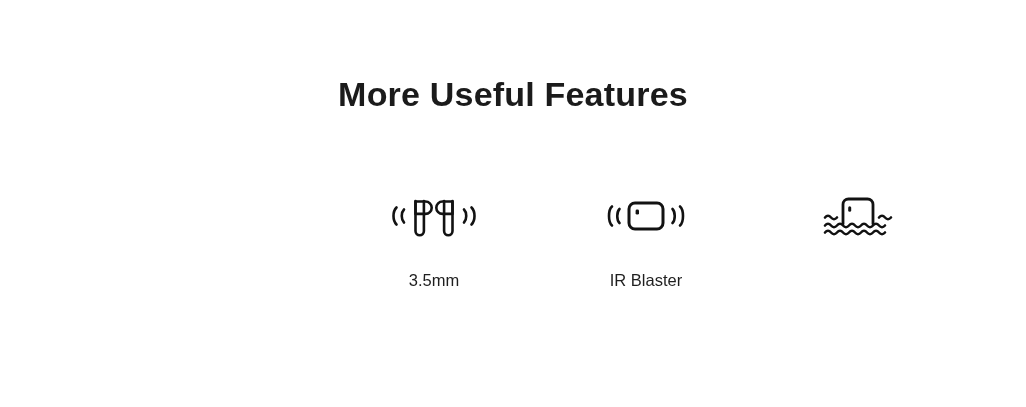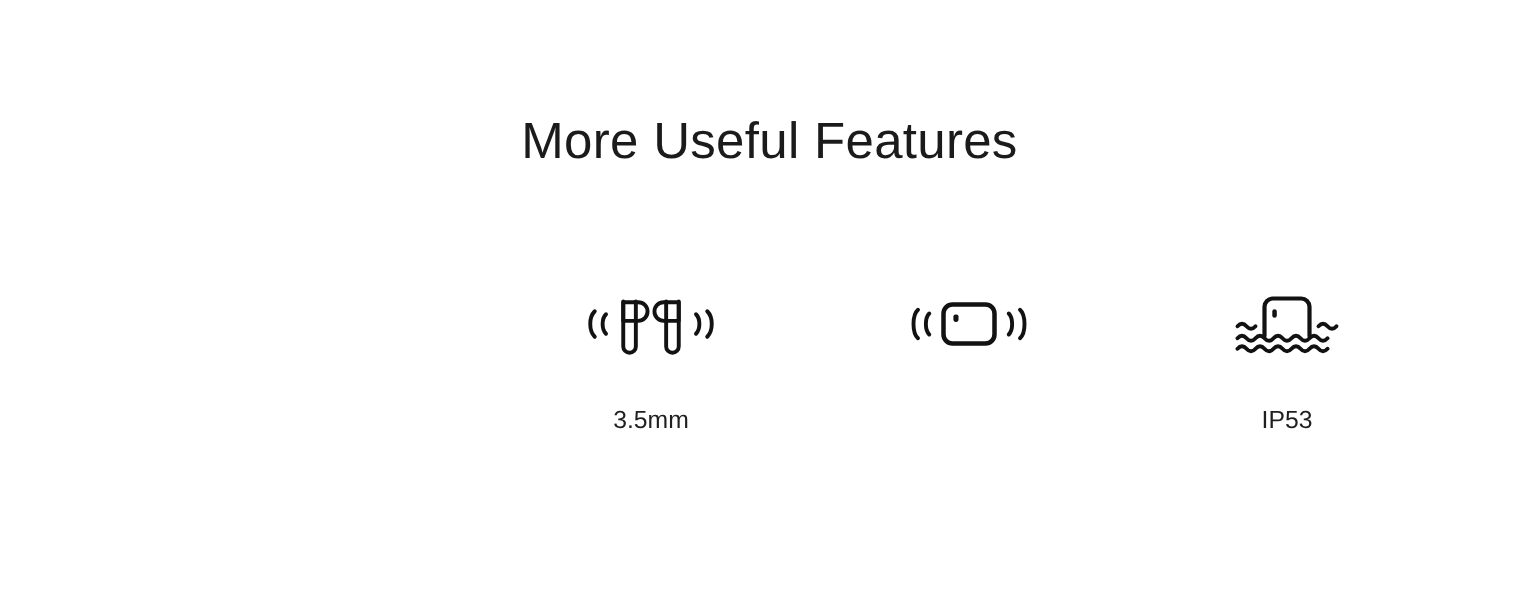--- a/index.html
+++ b/index.html
@@ -24,21 +24,21 @@
   }
 
   
   .section-title {
     position: absolute;
     top: 72px;
     left: 0;
     width: 1026px;
     text-align: center;
     font-size: 34px;
-    font-weight: 400;
+    font-weight: 700;
     letter-spacing: 0.2px;
     color: #1b1b1b;
     line-height: 44px;
     white-space: nowrap;
   }
 
   
   .features-row {
     position: absolute;
     top: 190px;
@@ -120,20 +120,23 @@
           <path d="M16.5 14 C 13.5 17, 13.5 25, 16.5 28"></path>
 
           <rect x="26" y="8" width="34" height="26" rx="6" ry="6" stroke-width="3"></rect>
 
           <rect x="32.6" y="14.6" width="3.4" height="5" rx="1.4" ry="1.4" fill="#121212" stroke="none"></rect>
 
           <path d="M69.5 14 C 72.5 17, 72.5 25, 69.5 28"></path>
           <path d="M77 11.5 C 81 15, 81 27, 77 30.5"></path>
         </svg>
       </div>
+      <div class="feature-label narrow">
+        <span>IR Blaster</span>
+      </div>
     </div>
 
 
     <div class="feature-item">
       <div class="feature-icon">
         <svg width="72" height="42" viewBox="0 0 72 42" fill="none" stroke="#121212" stroke-width="2.8" stroke-linecap="round" stroke-linejoin="round">
 
           <path d="M21 29 V 9.5 A 5.5 5.5 0 0 1 26.5 4 H 45.5 A 5.5 5.5 0 0 1 51 9.5 V 29"></path>
 
           <rect x="26.2" y="11.2" width="3" height="5.6" rx="1.5" ry="1.5" fill="#121212" stroke="none"></rect>
@@ -143,19 +146,16 @@
 
           <path d="M3 30.5 q 3 -3.4 6 0 q 3 3.4 6 0 q 3 -3.4 6 0 q 3 3.4 6 0
                    q 3 -3.4 6 0 q 3 3.4 6 0 q 3 -3.4 6 0 q 3 3.4 6 0
                    q 3 -3.4 6 0 q 3 3.4 6 0" stroke-width="2.6"></path>
 
           <path d="M3 37.5 q 3 -3.4 6 0 q 3 3.4 6 0 q 3 -3.4 6 0 q 3 3.4 6 0
                    q 3 -3.4 6 0 q 3 3.4 6 0 q 3 -3.4 6 0 q 3 3.4 6 0
                    q 3 -3.4 6 0 q 3 3.4 6 0" stroke-width="2.6"></path>
         </svg>
       </div>
-      <div class="feature-label narrow">
-        <span>IP53</span>
-      </div>
     </div>
 
   </div>
 </div>
 
 </body></html>

